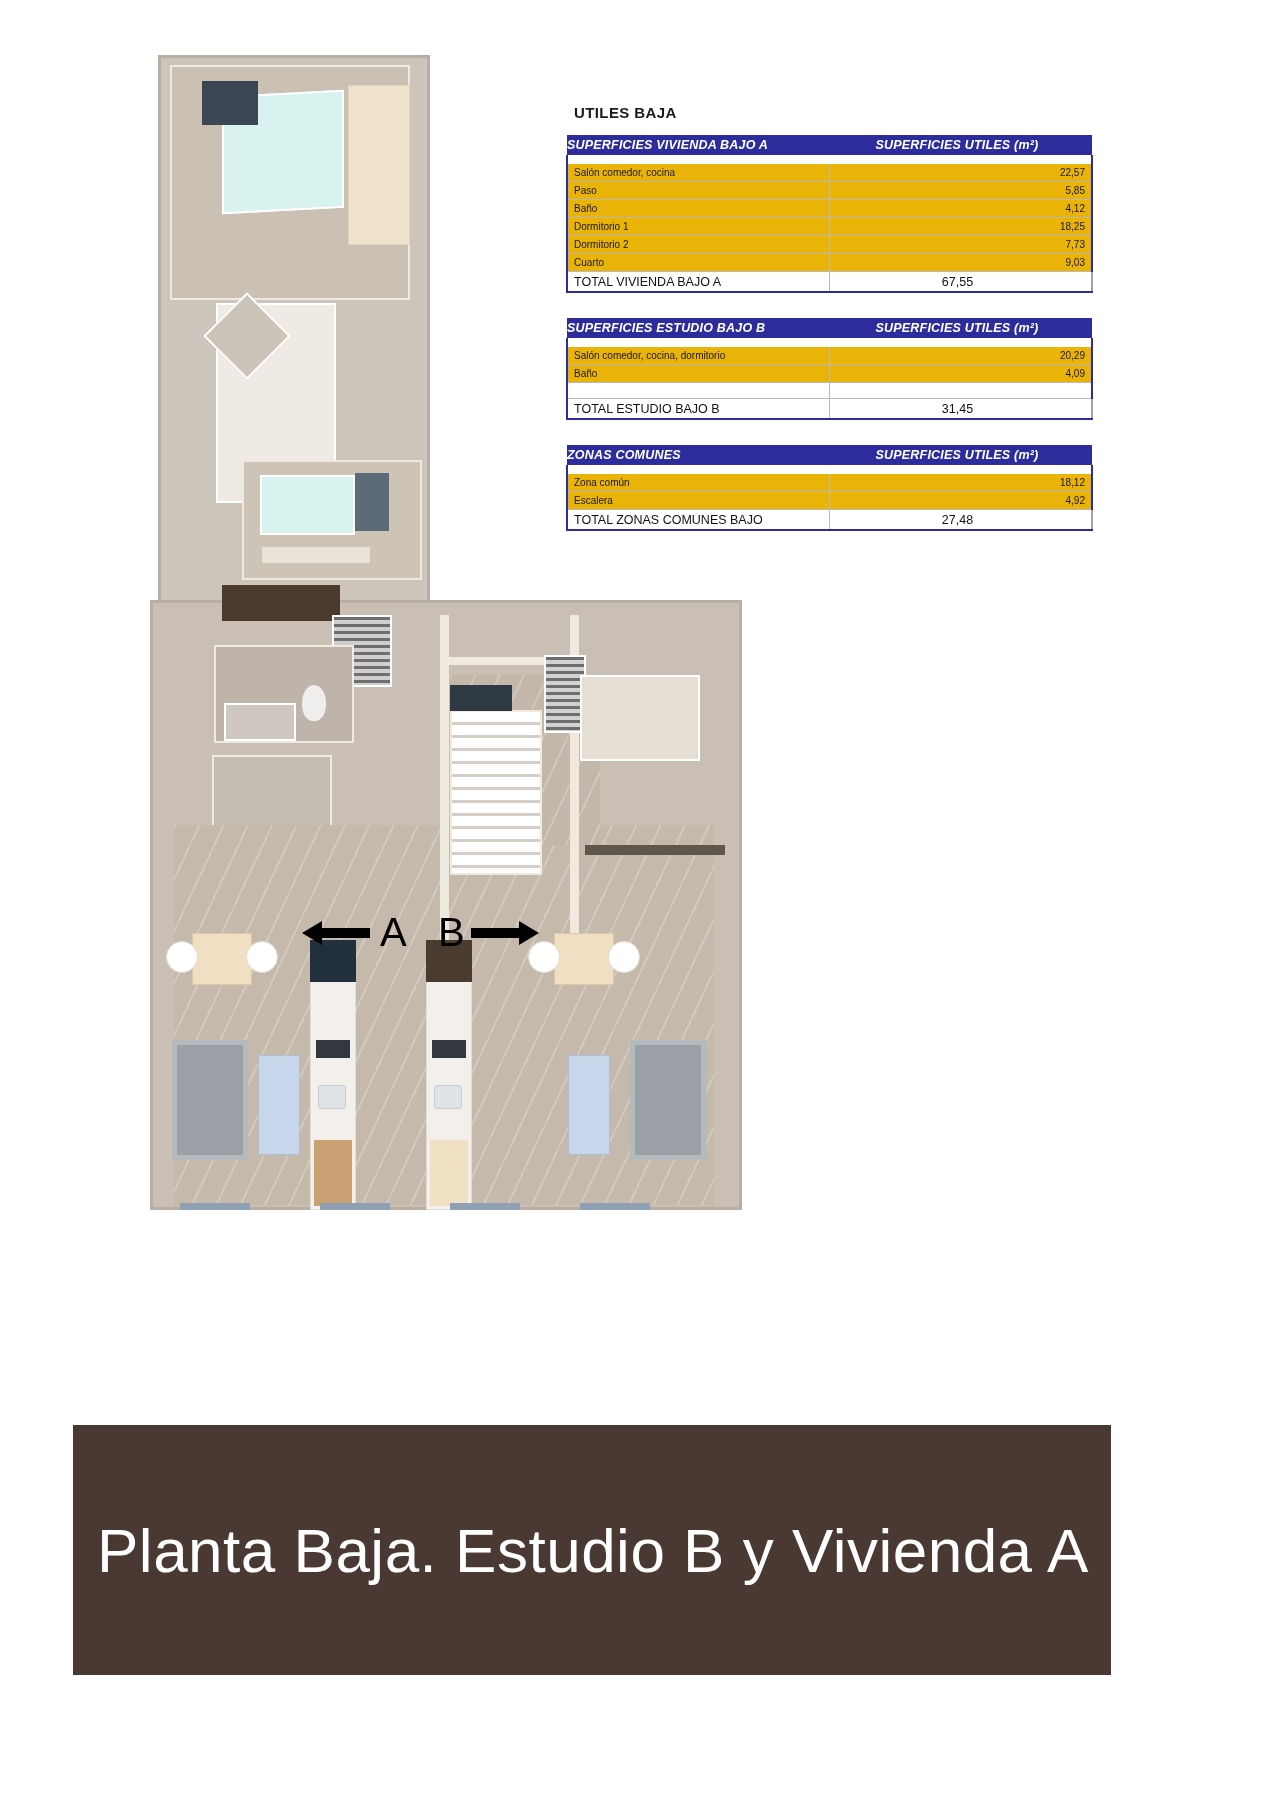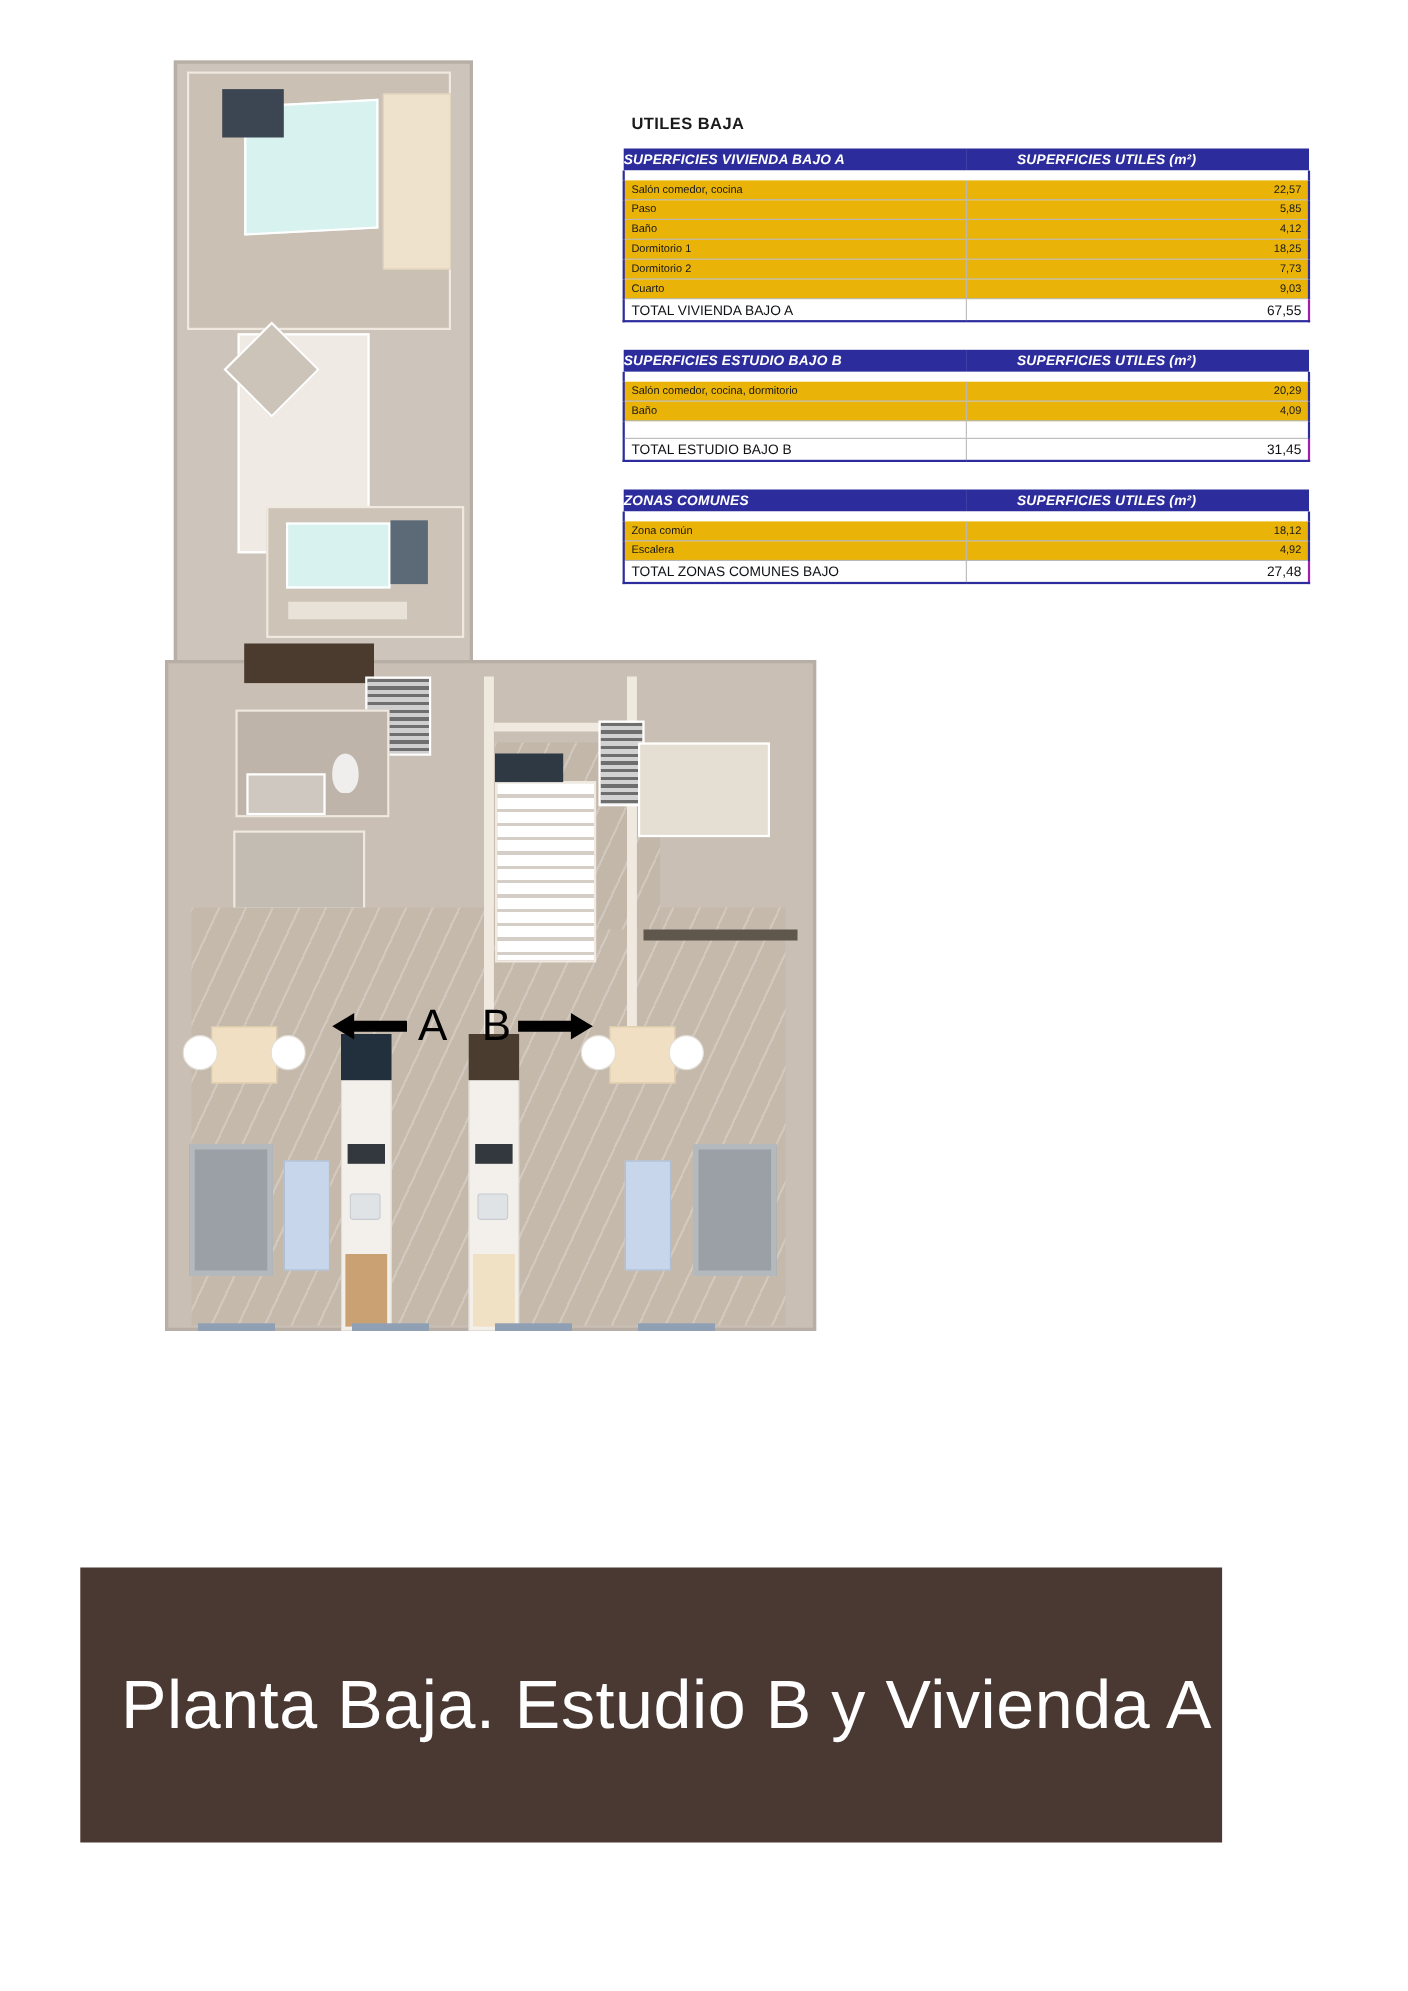--- a/index.html
+++ b/index.html
@@ -261,21 +261,21 @@
   .section-title {
     font-size: 15px;
     font-weight: bold;
     color: #1a1a1a;
     letter-spacing: .4px;
     margin: 0 0 14px 0;
     padding-left: 8px;
   }
   table.sf {
     border-collapse: collapse;
-    width: 625px;
+    width: 527px;
     table-layout: fixed;
     margin-bottom: 25px;
   }
   table.sf td, table.sf th {
     padding: 0;
     margin: 0;
   }
   .hdr-row th {
     background: #2c2c9c;
     color: #ffffff;
@@ -321,24 +321,24 @@
     color: #0f1114;
     height: 19px;
     background: #fff;
     border-bottom: 2px solid #2c2c9c;
   }
   .total-row td.lbl {
     padding-left: 6px;
     border-left: 2px solid #2c2c9c;
   }
   .total-row td.val {
-    text-align: right;
+    text-align: center;
     padding-right: 6px;
     border-left: 1px solid #b9b9b9;
-    border-right: 2px solid #a21caf;
+    border-right: 2px solid #a3a3a3;
   }
   .blank-row td {
     height: 15px;
     background: #fff;
     border-bottom: 1px solid #b9b9b9;
   }
   .blank-row td.lbl { border-left: 2px solid #2c2c9c; }
   .blank-row td.val { border-left: 1px solid #b9b9b9; border-right: 2px solid #2c2c9c; }
 
   
@@ -349,21 +349,21 @@
     width: 1038px;
     height: 250px;
     background: #4a3832;
     display: flex;
     align-items: center;
   }
   #caption-text {
     color: #ffffff;
     font-size: 62px;
     font-weight: 400;
-    padding-left: 37px;
+    padding-left: 24px;
     letter-spacing: .5px;
     font-family: "Liberation Sans", sans-serif;
   }
 </style>
 </head>
 <body>
 
 <div id="floorplan">
   <div class="fp-shape block-upper"></div>
   <div class="fp-shape block-lower"></div>

